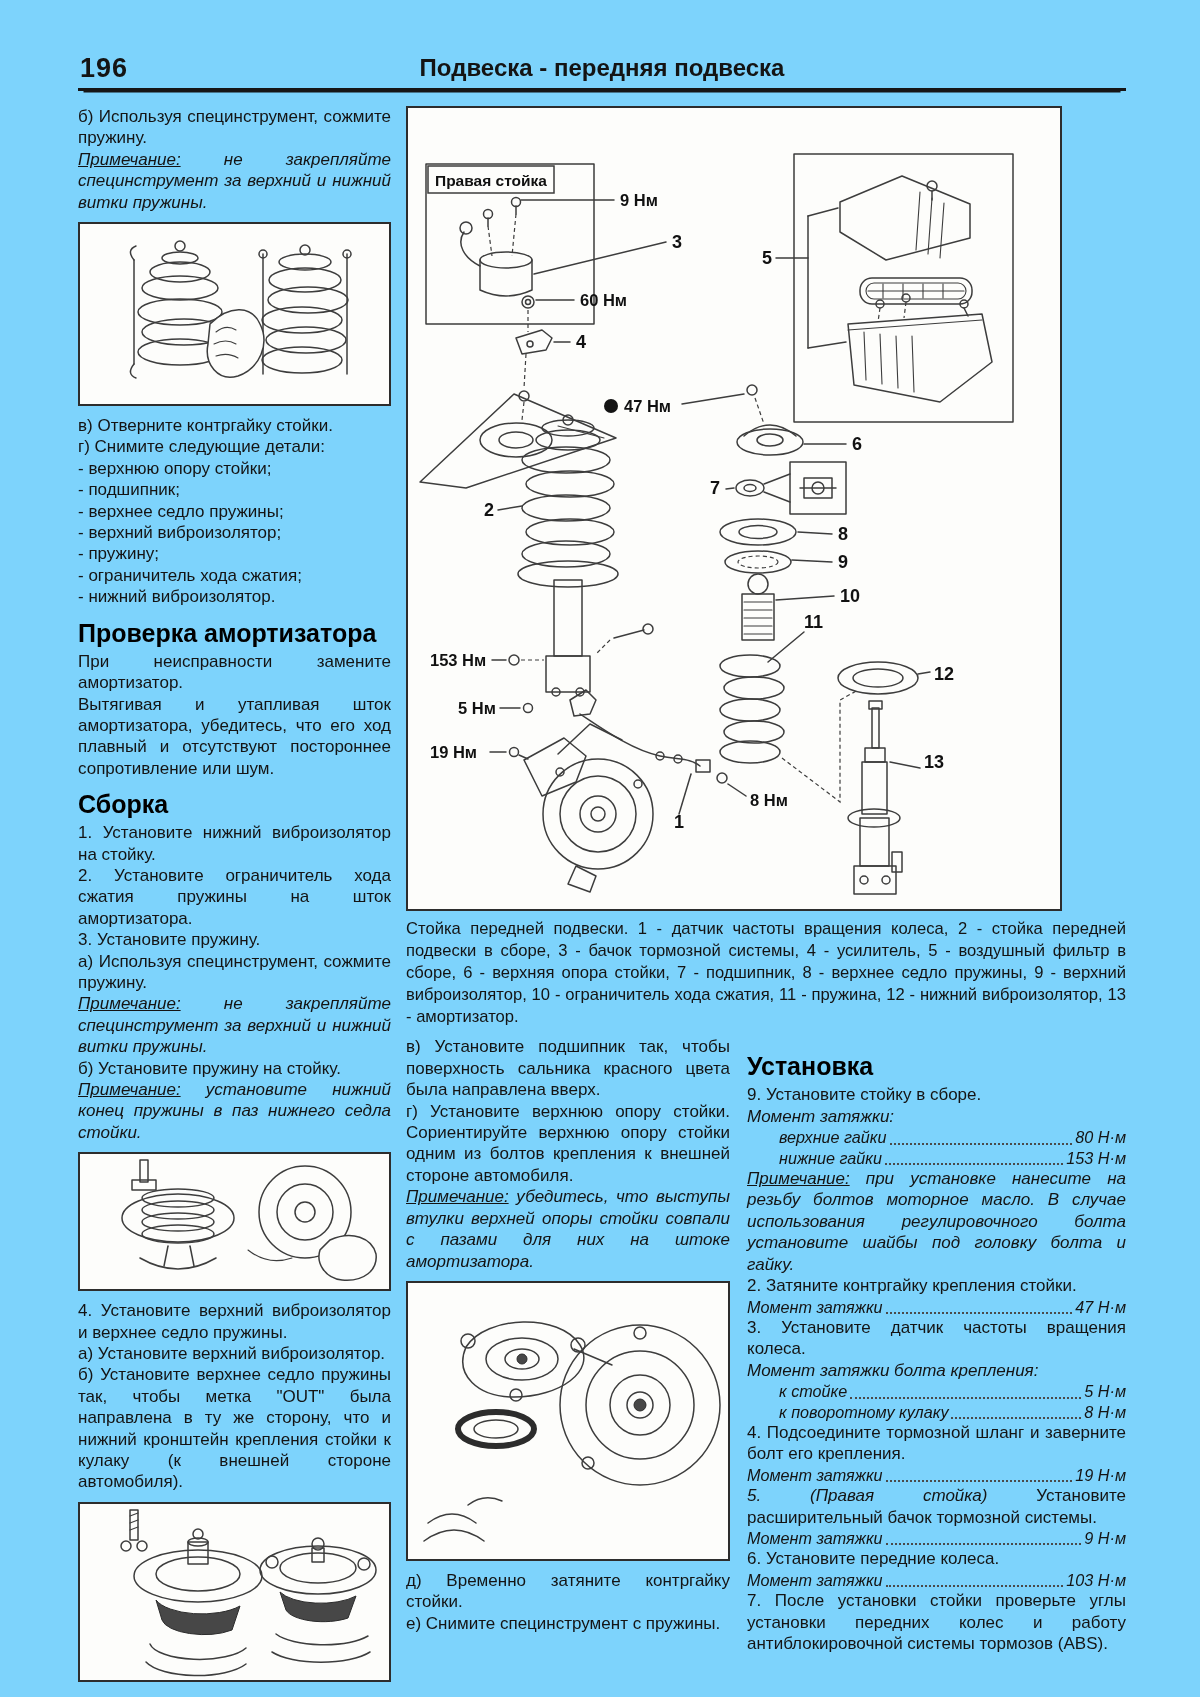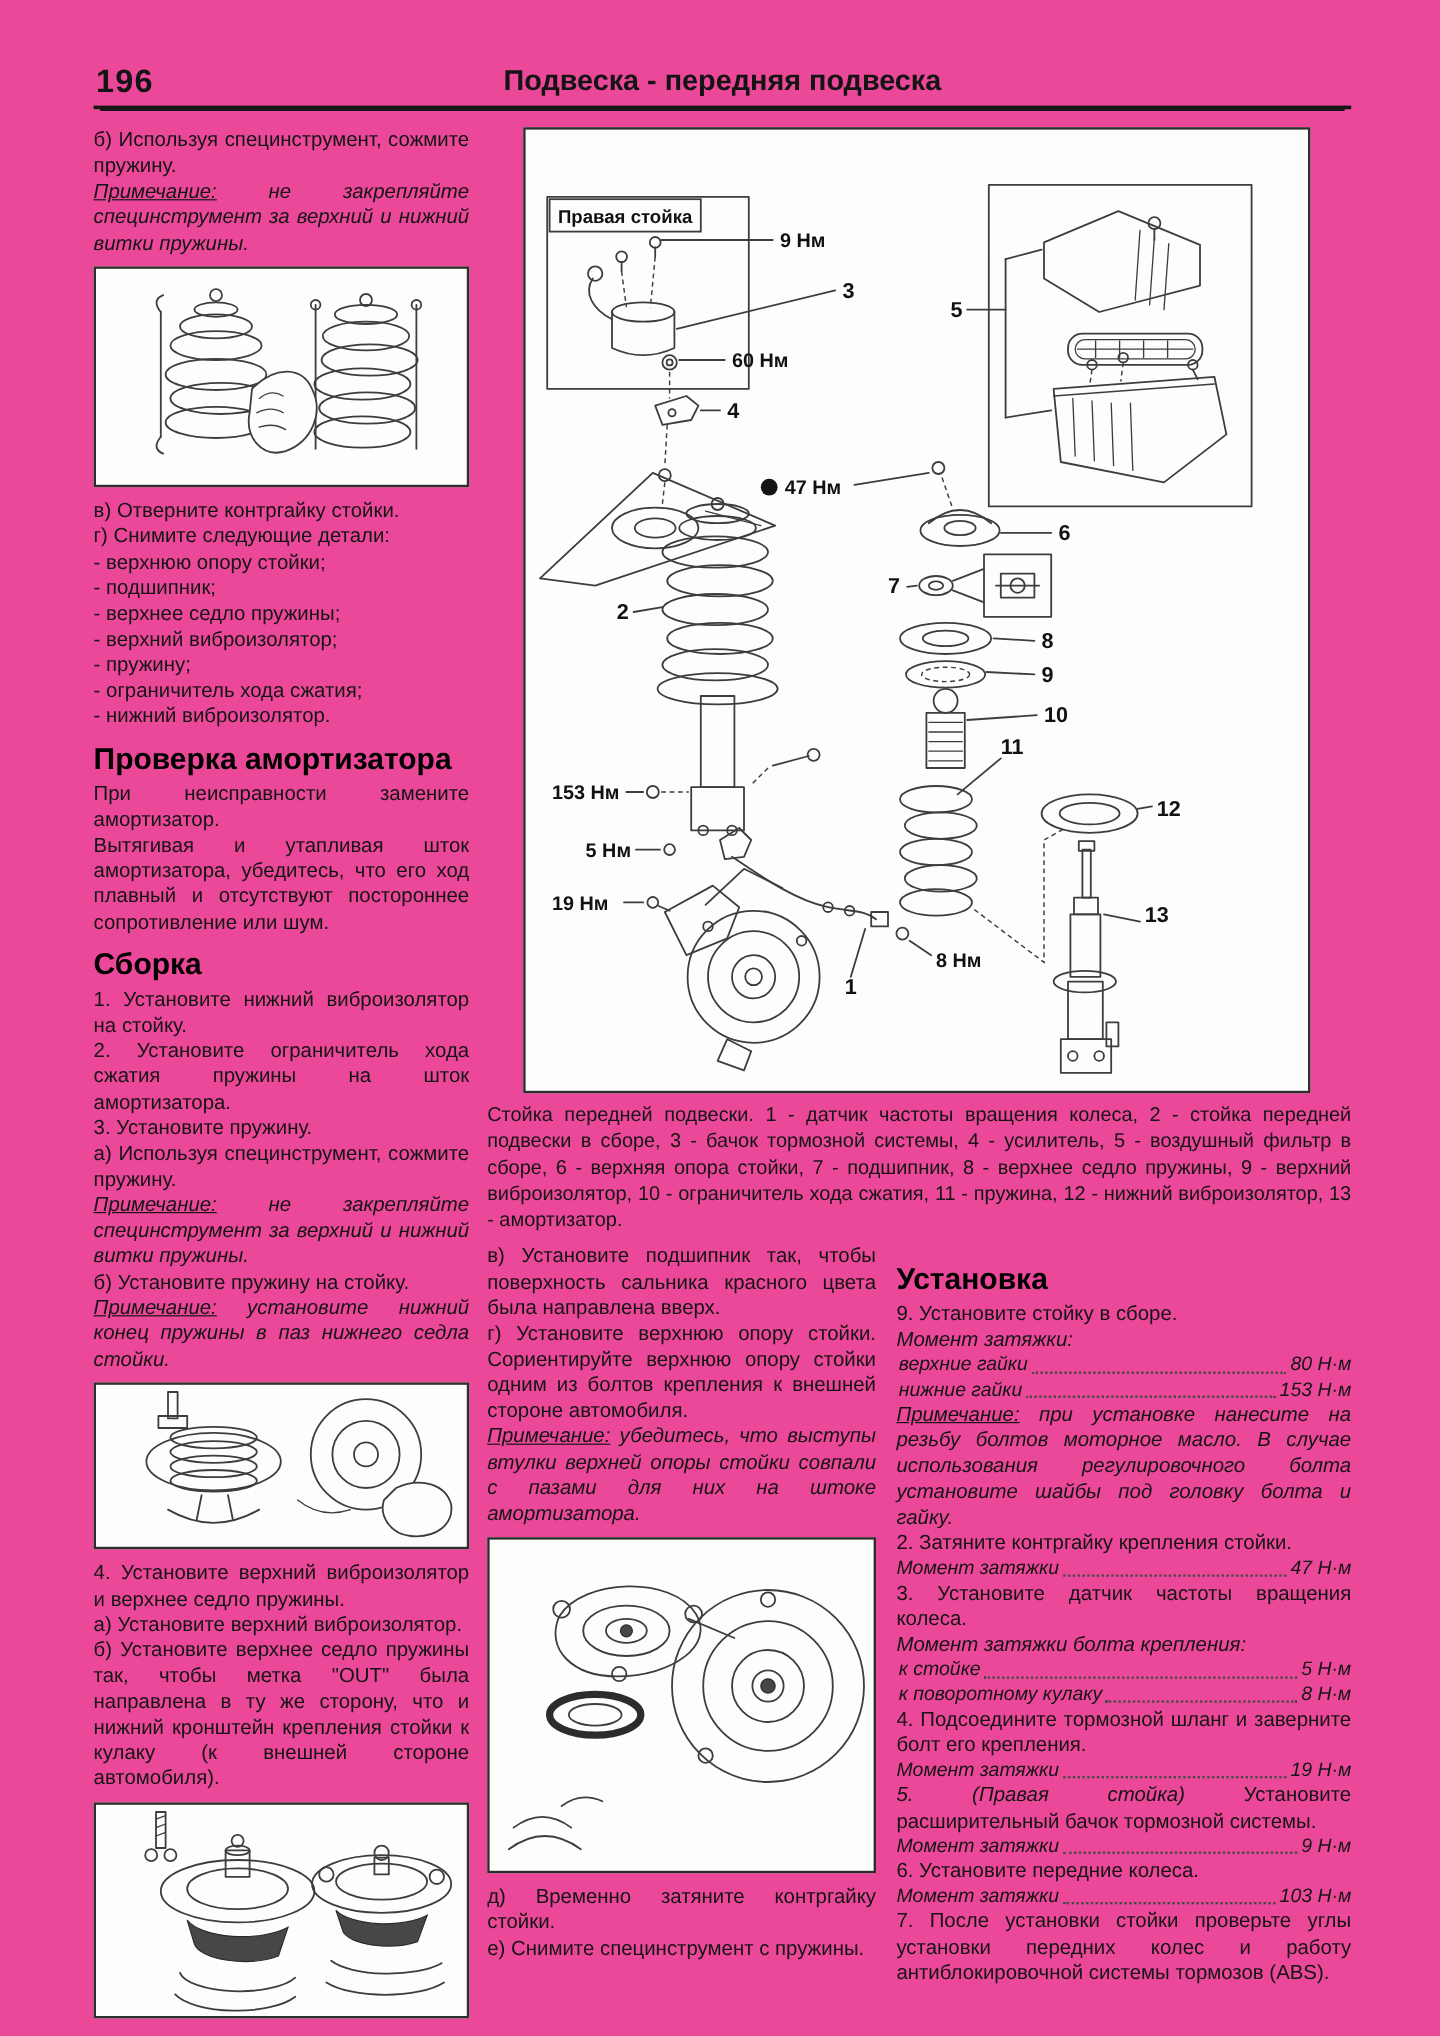--- a/index.html
+++ b/index.html
@@ -1,47 +1,47 @@
 <!DOCTYPE html>
 <html><head>
 <meta charset="utf-8">
 <style>
   html,body{margin:0;padding:0;background:#e8e8e6;}
-  .page{position:relative;width:1200px;height:1697px;background:#ec4899;overflow:hidden;
+  .page{position:relative;width:1200px;height:1697px;background:#7dd3fc;overflow:hidden;
         font-family:"Liberation Sans",sans-serif;color:#141414;}
   
   .hdr{position:absolute;left:78px;top:48px;width:1048px;height:40px;
        border-bottom:3px solid #161616;box-shadow:0 7px 0 -5.5px #161616;}
   .pagenum{position:absolute;left:2px;bottom:4px;font-size:27px;font-weight:bold;letter-spacing:1px;}
   .ttl{position:absolute;left:0;right:0;bottom:6px;text-align:center;font-size:24px;font-weight:bold;margin-top:16px;}
   
   .content{position:absolute;left:78px;top:106px;width:1048px;display:flex;gap:15px;}
   .lc{width:313px;flex:none;}
   .rc{flex:1;min-width:0;}
   p.t{font-size:17px;line-height:1.26;text-align:justify;margin:0;}
   .sub{margin-left:15px;}
   .li{margin-left:25px;text-align:left;}
   .note{font-style:italic;}
   .nl{text-decoration:underline;font-style:italic;}
   h3.h{font-size:25px;margin:11px 0 3px;color:#000;}
   .figbox{border:2.5px solid #2d2d2d;background:#fdfdfb;margin:9px 0;}
   .figbox svg{display:block;}
   
-  .diagram{margin-left:30px;width:652px;border:2.5px solid #2d2d2d;background:#fdfdfb;}
+  .diagram{width:652px;border:2.5px solid #2d2d2d;background:#fdfdfb;}
   .diagram svg{display:block;}
   .caption{font-weight:normal;font-size:16.6px;line-height:1.32;text-align:justify;margin:7px 0 0 0;}
   .bcols{display:flex;gap:17px;margin-top:9px;}
   .mc{width:324px;flex:none;}
   .ic{flex:1;min-width:0;}
   
   .trow{display:flex;align-items:flex-end;font-style:italic;font-size:16.2px;line-height:1.26;}
   .trow .lbl{white-space:nowrap;}
   .trow .dots{flex:1;border-bottom:2px dotted #4a4a4a;margin:0 3px 3px 3px;min-width:20px;}
   .trow .val{white-space:nowrap;}
-  .ind{margin-left:2px;}
+  .ind{margin-left:32px;}
   
   .ln{fill:none;stroke:#3d3d3d;stroke-width:1.5;stroke-linecap:round;stroke-linejoin:round;}
   .lnt{fill:none;stroke:#3d3d3d;stroke-width:1.1;stroke-linecap:round;}
   .dsh{fill:none;stroke:#3d3d3d;stroke-width:1.2;stroke-dasharray:4 3;}
   .thk{fill:none;stroke:#2c2c2c;stroke-width:6;}
   .drk{fill:#474747;stroke:#2c2c2c;stroke-width:1;}
   .wfill{fill:#fdfdfb;stroke:#3d3d3d;stroke-width:1.5;}
   text.cn{font-family:"Liberation Sans",sans-serif;font-size:18px;font-weight:bold;fill:#111;}
   text.tq{font-family:"Liberation Sans",sans-serif;font-size:16.5px;font-weight:bold;fill:#111;}
   text.bx{font-family:"Liberation Sans",sans-serif;font-size:15.5px;font-weight:bold;fill:#111;}

